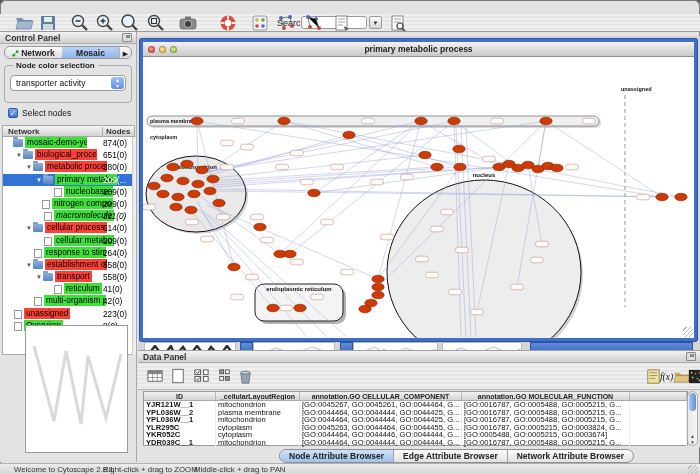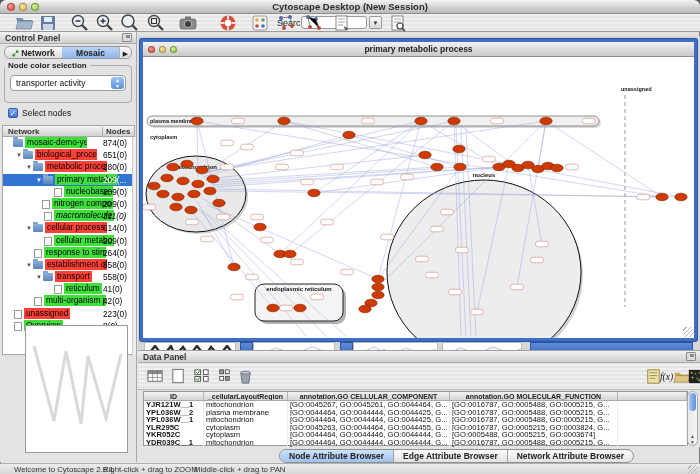--- a/index.html
+++ b/index.html
@@ -42,21 +42,21 @@
   
   .cp-tabs{position:absolute;left:4px;top:14px;width:128px;height:13px;display:flex;
     border:1px solid #9a9a9a;border-radius:6px;background:linear-gradient(#fafafa,#dcdcdc);overflow:hidden;}
   .cp-tab{flex:1;font-size:8.5px;font-weight:bold;color:#222;text-align:center;line-height:12px;cursor:pointer;position:relative;}
   .cp-tab.active{background:linear-gradient(#bcd4f5,#8fb6ec);}
   .cp-tab .netdot{display:inline-block;width:7px;height:7px;margin-right:2px;vertical-align:-1px;}
   .cp-tab-more{width:12px;font-size:7px;line-height:13px;text-align:center;color:#222;cursor:pointer;border-left:1px solid #b5b5b5;}
   
   .groupbox{position:absolute;left:4px;top:33px;width:128px;height:38px;
     border:1px solid #ababab;border-radius:4px;}
-  .groupbox .legend{position:absolute;left:0;top:-5px;background:#e3e3e3;padding:0 3px;
+  .groupbox .legend{position:absolute;left:8px;top:-5px;background:#e3e3e3;padding:0 3px;
     font-size:8px;font-weight:bold;color:#222;}
   .combo{position:absolute;left:5px;top:9px;width:116px;height:16px;background:#fff;
     border:1px solid #9a9a9a;border-radius:4px;font-size:8.5px;line-height:14px;padding-left:5px;color:#111;cursor:pointer;}
   .combo .stepper{position:absolute;right:1px;top:1px;width:13px;height:12px;border-radius:3px;
     background:linear-gradient(#9ec2f7,#5e8fdf);color:#fff;font-size:5px;line-height:6px;text-align:center;}
   .checkrow{position:absolute;left:8px;top:76px;display:flex;align-items:center;gap:4px;}
   .checkbox{width:10px;height:10px;border-radius:2px;background:linear-gradient(#7fa9ef,#3f74cf);
     border:1px solid #2f5aa8;color:#fff;font-size:8px;line-height:9px;text-align:center;cursor:pointer;}
   .checkrow label{font-size:8.5px;color:#111;}
   
@@ -103,21 +103,21 @@
   .dp-toolbar{position:absolute;left:0;top:13px;width:562px;height:26px;
     background:repeating-linear-gradient(#efefef 0 2px,#e5e5e5 2px 4px);border-bottom:1px solid #b5b5b5;}
   .dp-toolbar .tbicon{position:absolute;top:3px;width:19px;height:19px;padding:0;border:0;background:transparent;cursor:pointer;}
   .dp-toolbar svg{width:100%;height:100%;}
   .dp-table{position:absolute;left:5px;top:40px;width:545px;height:55px;background:#fff;border:1px solid #9a9a9a;font-size:7.6px;}
   .dt-head{display:flex;height:9px;background:linear-gradient(#f2f2f2,#d5d5d5);border-bottom:1px solid #aaa;}
   .dt-head div{border-right:1px solid #b5b5b5;font-weight:bold;text-align:center;font-size:7px;line-height:9px;color:#222;overflow:hidden;white-space:nowrap;}
   .dt-row{display:flex;height:7.6px;cursor:pointer;}
   .dt-row div{border-right:1px solid #eee;line-height:7.6px;white-space:nowrap;overflow:hidden;color:#111;padding-left:2px;}
   .dt-row div:first-child{font-weight:bold;}
-  .c-id{width:60px;} .c-region{width:84px;} .c-cc{width:162px;} .c-mf{width:168px;} .c-x{flex:1;}
+  .c-id{width:72px;} .c-region{width:84px;} .c-cc{width:162px;} .c-mf{width:168px;} .c-x{flex:1;}
   .dp-vscroll{position:absolute;right:2px;top:40px;width:11px;height:55px;background:linear-gradient(90deg,#e9e9e9,#f6f6f6);border:1px solid #aaa;border-radius:6px;}
   .dp-vscroll .thumb{position:absolute;left:1px;top:1px;width:7px;height:18px;border-radius:4px;
     background:linear-gradient(90deg,#a9c7f2,#5d8ddd);cursor:grab;}
   .dp-vscroll .btns{position:absolute;left:0;bottom:0;width:9px;font-size:5px;color:#555;text-align:center;line-height:6px;cursor:pointer;}
   
   .browser-tabs{position:absolute;left:279px;top:449px;height:14px;display:flex;
     border:1px solid #8f8f8f;border-radius:7px;overflow:hidden;background:linear-gradient(#fbfbfb,#e2e2e2);}
   .browser-tab{font-size:8.5px;font-weight:bold;color:#222;line-height:13px;padding:0 9px;cursor:pointer;border-right:1px solid #9f9f9f;}
   .browser-tab:last-child{border-right:none;}
   .browser-tab.active{background:linear-gradient(#cfe2f8,#9fc2ef);}
@@ -125,28 +125,20 @@
   .statusbar{position:absolute;left:0;top:463px;width:700px;height:11px;background:linear-gradient(#ececec,#d8d8d8);
     border-top:1px solid #b0b0b0;font-size:7.8px;color:#333;}
   .statusbar span{position:absolute;top:1px;}
   .statusbar .grip{right:2px;bottom:1px;}
 </style>
 </head>
 <body>
 
 <div class="app">
 
-  <div class="titlebar">
-    <div class="lights">
-      <span class="light red"></span>
-      <span class="light yellow"></span>
-      <span class="light green"></span>
-    </div>
-    <div class="title">Cytoscape Desktop (New Session)</div>
-  </div>
 
   <div class="toolbar">
     <span class="search-label" style="left:277px">Search:</span>
     <input class="search-field" style="left: 301px;" value="">
     <button class="search-arrow" style="left:369px">▼</button>
   <button class="tbicon" style="left: 14px;"><svg viewBox="0 0 20 20">
           <path d="M2 5h6l2 2h8v3H4z" fill="#7d93ad"></path>
           <path d="M2 16 L4 8h15l-2 8z" fill="#a3b7ce" stroke="#5a708a" stroke-width=".6"></path>
         </svg></button>
       <button class="tbicon" style="left: 38px;"><svg viewBox="0 0 20 20">

